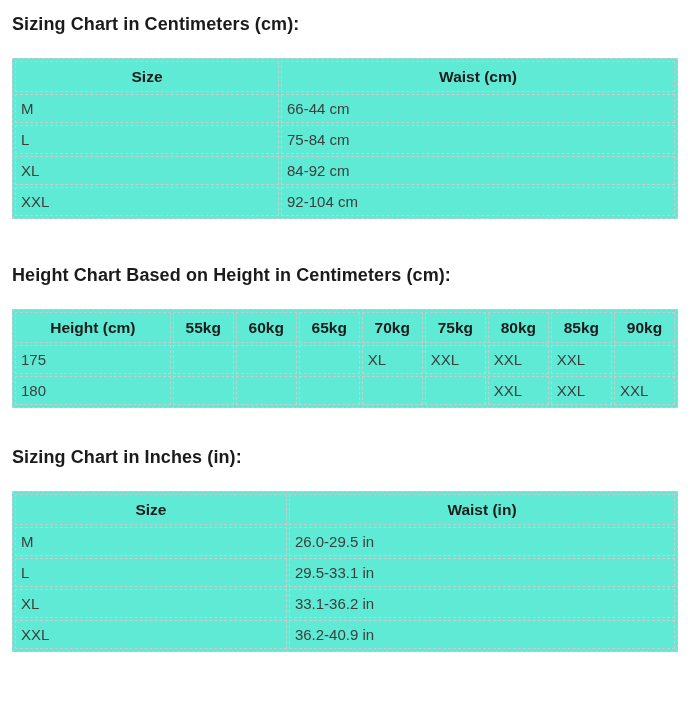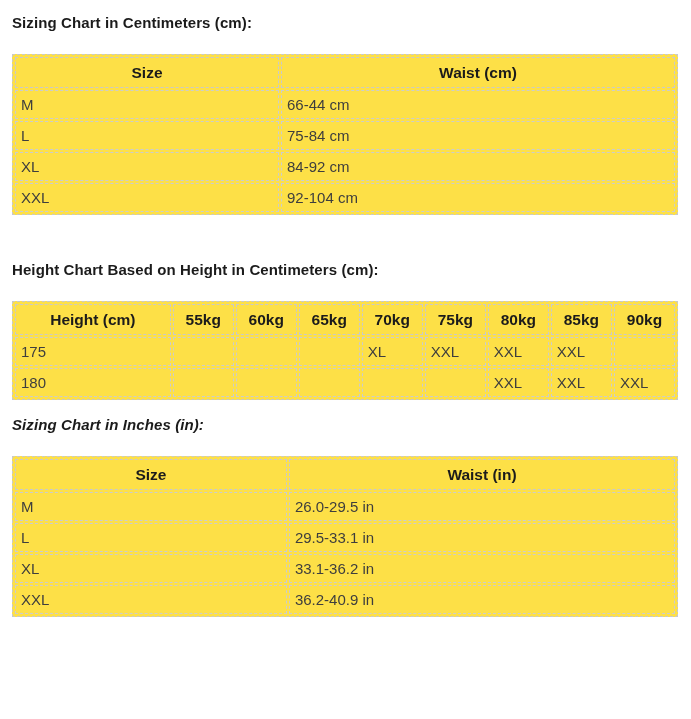--- a/index.html
+++ b/index.html
@@ -9,37 +9,37 @@
     height: 719px;
     overflow: hidden;
     background: #ffffff;
     font-family: "Liberation Sans", sans-serif;
     box-sizing: border-box;
   }
   .page {
     padding: 5px 13px 0 12px;
   }
   h2.section-title {
-    font-size: 15px;
+    font-size: 18px;
     font-weight: 700;
     color: #1b1b1b;
     margin: 0 0 23px 0;
     letter-spacing: 0.1px;
   }
   section.sec-1 h2.section-title { margin-top: 9px; }
   section.sec-2 h2.section-title { margin-top: 46px; }
-  section.sec-3 h2.section-title { margin-top: 16px; font-style: italic; }
+  section.sec-3 h2.section-title { margin-top: 39px; }
 
   table.sizing-table {
     width: 100%;
     border: 1px dashed #c9c9c9;
     border-collapse: separate;
     border-spacing: 2px;
     table-layout: fixed;
-    background: #fde047;
+    background: #5eead4;
   }
   table.sizing-table th {
     border: 1px dashed #c9c9c9;
     font-size: 15.5px;
     font-weight: 700;
     color: #1b1b1b;
     text-align: center;
     padding: 5px 6px;
     line-height: 19px;
     overflow: hidden;

